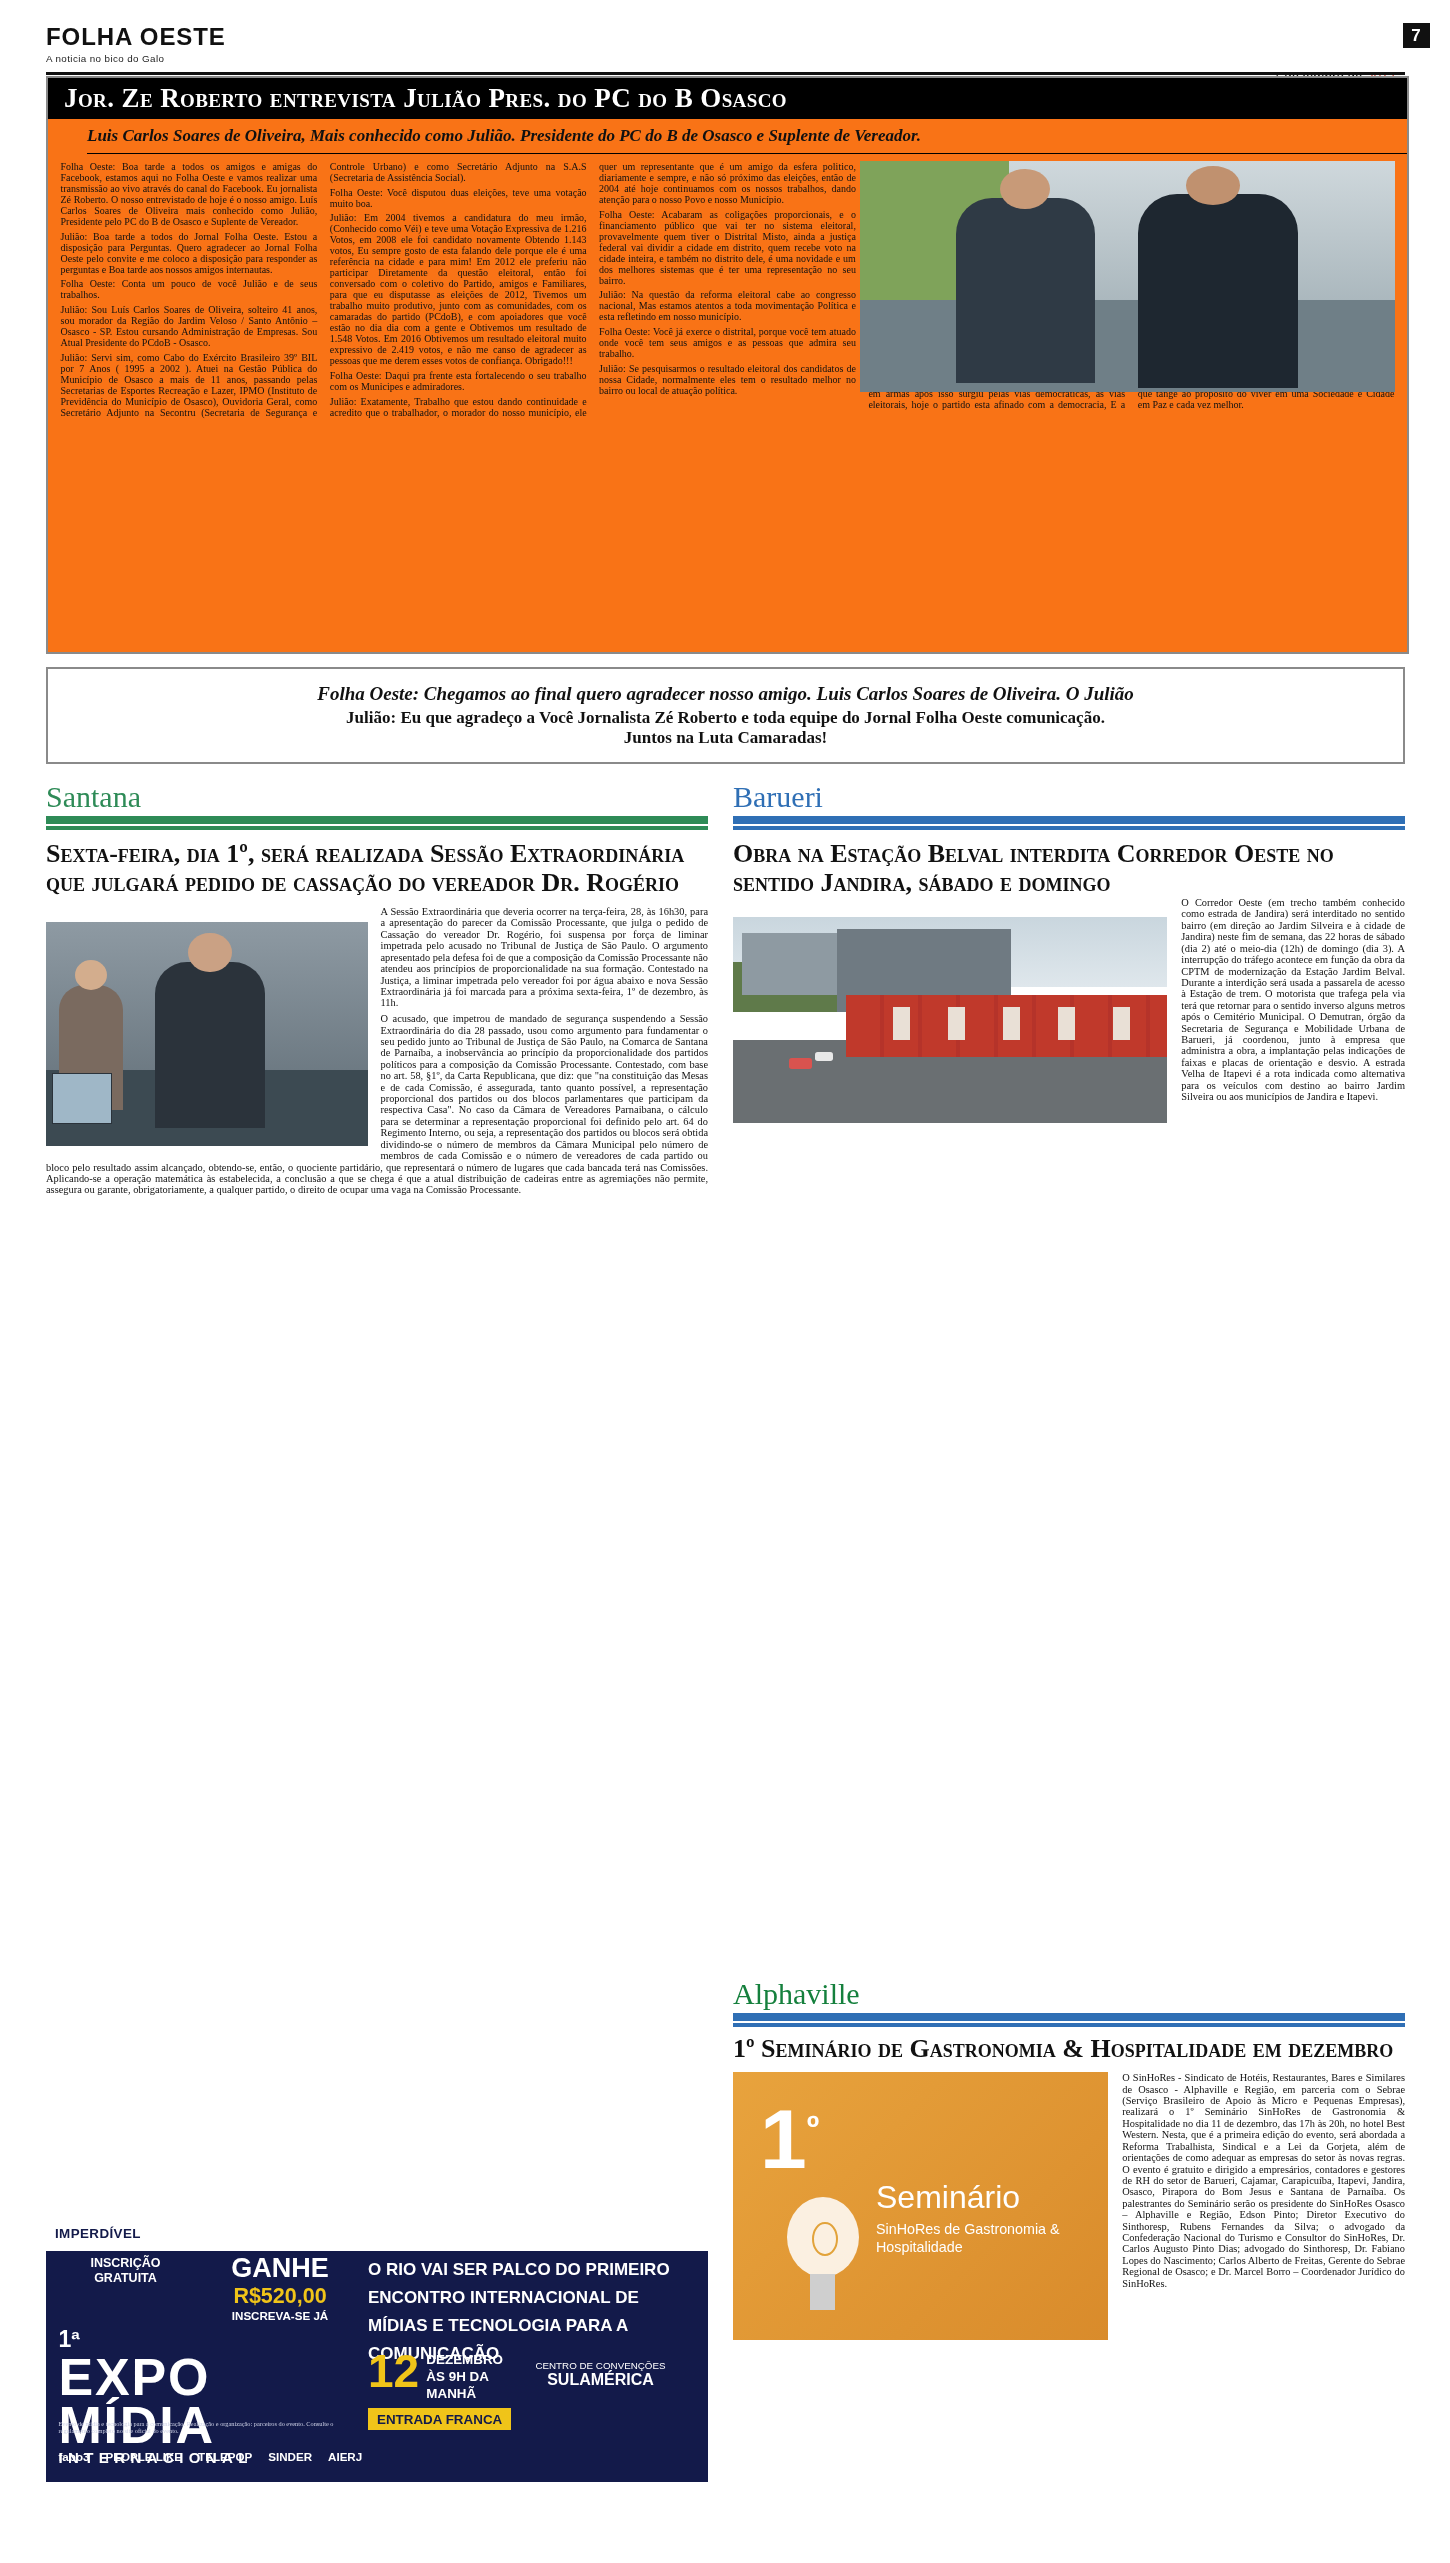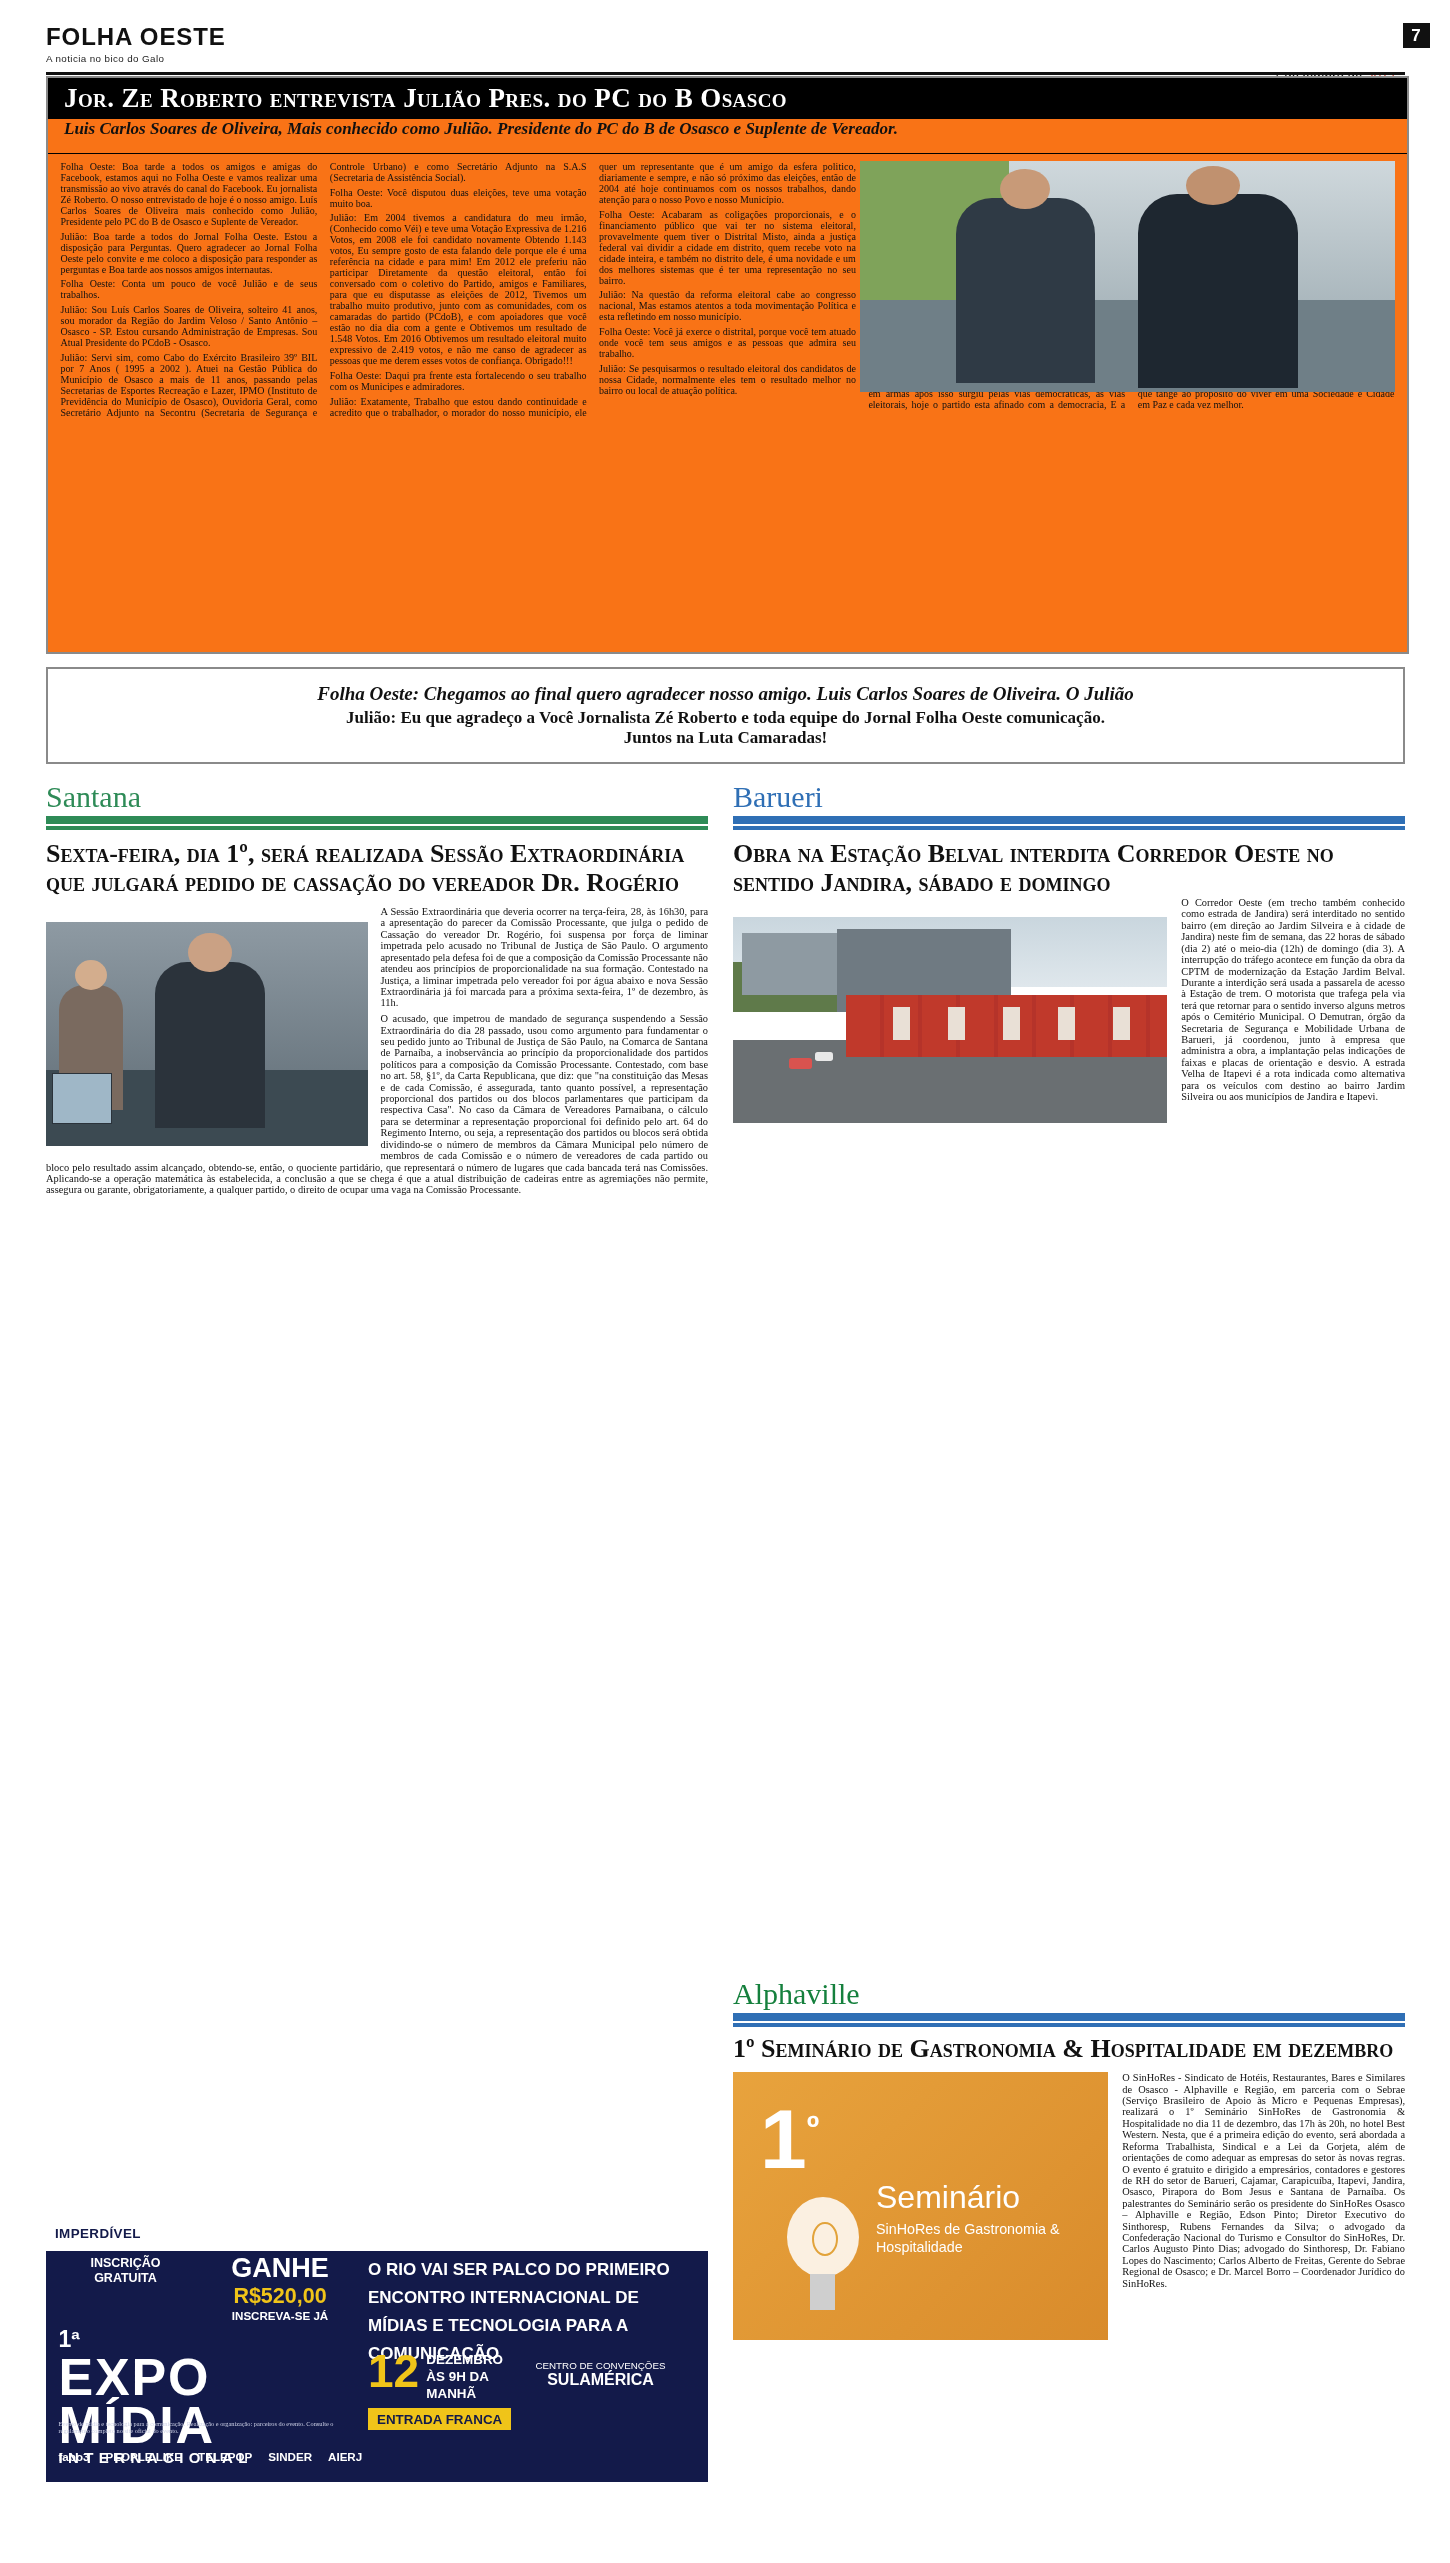--- a/index.html
+++ b/index.html
@@ -12,21 +12,21 @@
   .mast-sub{font-family:"Liberation Sans",sans-serif;font-size:9.8px;color:#222;margin-top:1.8px;letter-spacing:0.4px;}
   .mast-date{position:absolute;right:55px;top:29px;font-family:"Liberation Sans",sans-serif;font-size:13.4px;color:#111;margin-top:40px;}
   .mast-date .yr{color:#c0392b;}
   .page-num{position:absolute;right:21.5px;top:23px;width:27px;height:25px;background:#111;color:#fff;font-family:"Liberation Sans",sans-serif;font-weight:bold;font-size:17px;display:flex;align-items:center;justify-content:center;}
   .mast-rule{position:absolute;left:46px;top:72px;width:1359px;height:2.7px;background:#111;}
 
   
   .interview{position:absolute;left:46px;top:76px;width:1359px;height:574px;border:2.7px solid #8a8a8a;background:#f97316;}
   .iv-head{background:#000;color:#fff;height:41px;display:flex;align-items:center;padding-left:16px;}
   .iv-head span{font-family:"Liberation Serif",serif;font-weight:bold;font-size:27px;letter-spacing:0.4px;font-variant:small-caps;}
-  .iv-sub{height:34px;border-bottom:1.8px solid #000;display:flex;padding-left:16px;}
+  .iv-sub{height:34px;border-bottom:1.8px solid #000;display:flex;align-items:center;padding-left:0;margin-left:39px;}
   .iv-sub span{font-style:italic;font-weight:bold;font-size:17px;}
 
   .iv-body{position:relative;padding:7.2px 12.5px 0 12.5px;}
   .cols5{column-count:5;column-gap:12.5px;column-rule:0;font-size:10px;line-height:11px;text-align:justify;height:487px;}
   .cols5 p{margin:0 0 3.6px 0;}
   .photo-main{position:absolute;right:12.5px;top:7.2px;width:535px;height:231px;
      background:linear-gradient(180deg,#b9c7cf 0%,#9fb0ba 45%,#7d8e99 100%);
      overflow:hidden;}
   .ph-wall{position:absolute;left:0;top:0;width:100%;height:62%;background:linear-gradient(180deg,#cfd8dc,#aab7bd);}
   .ph-green{position:absolute;left:0;top:0;width:28%;height:60%;background:#7fa35a;}

